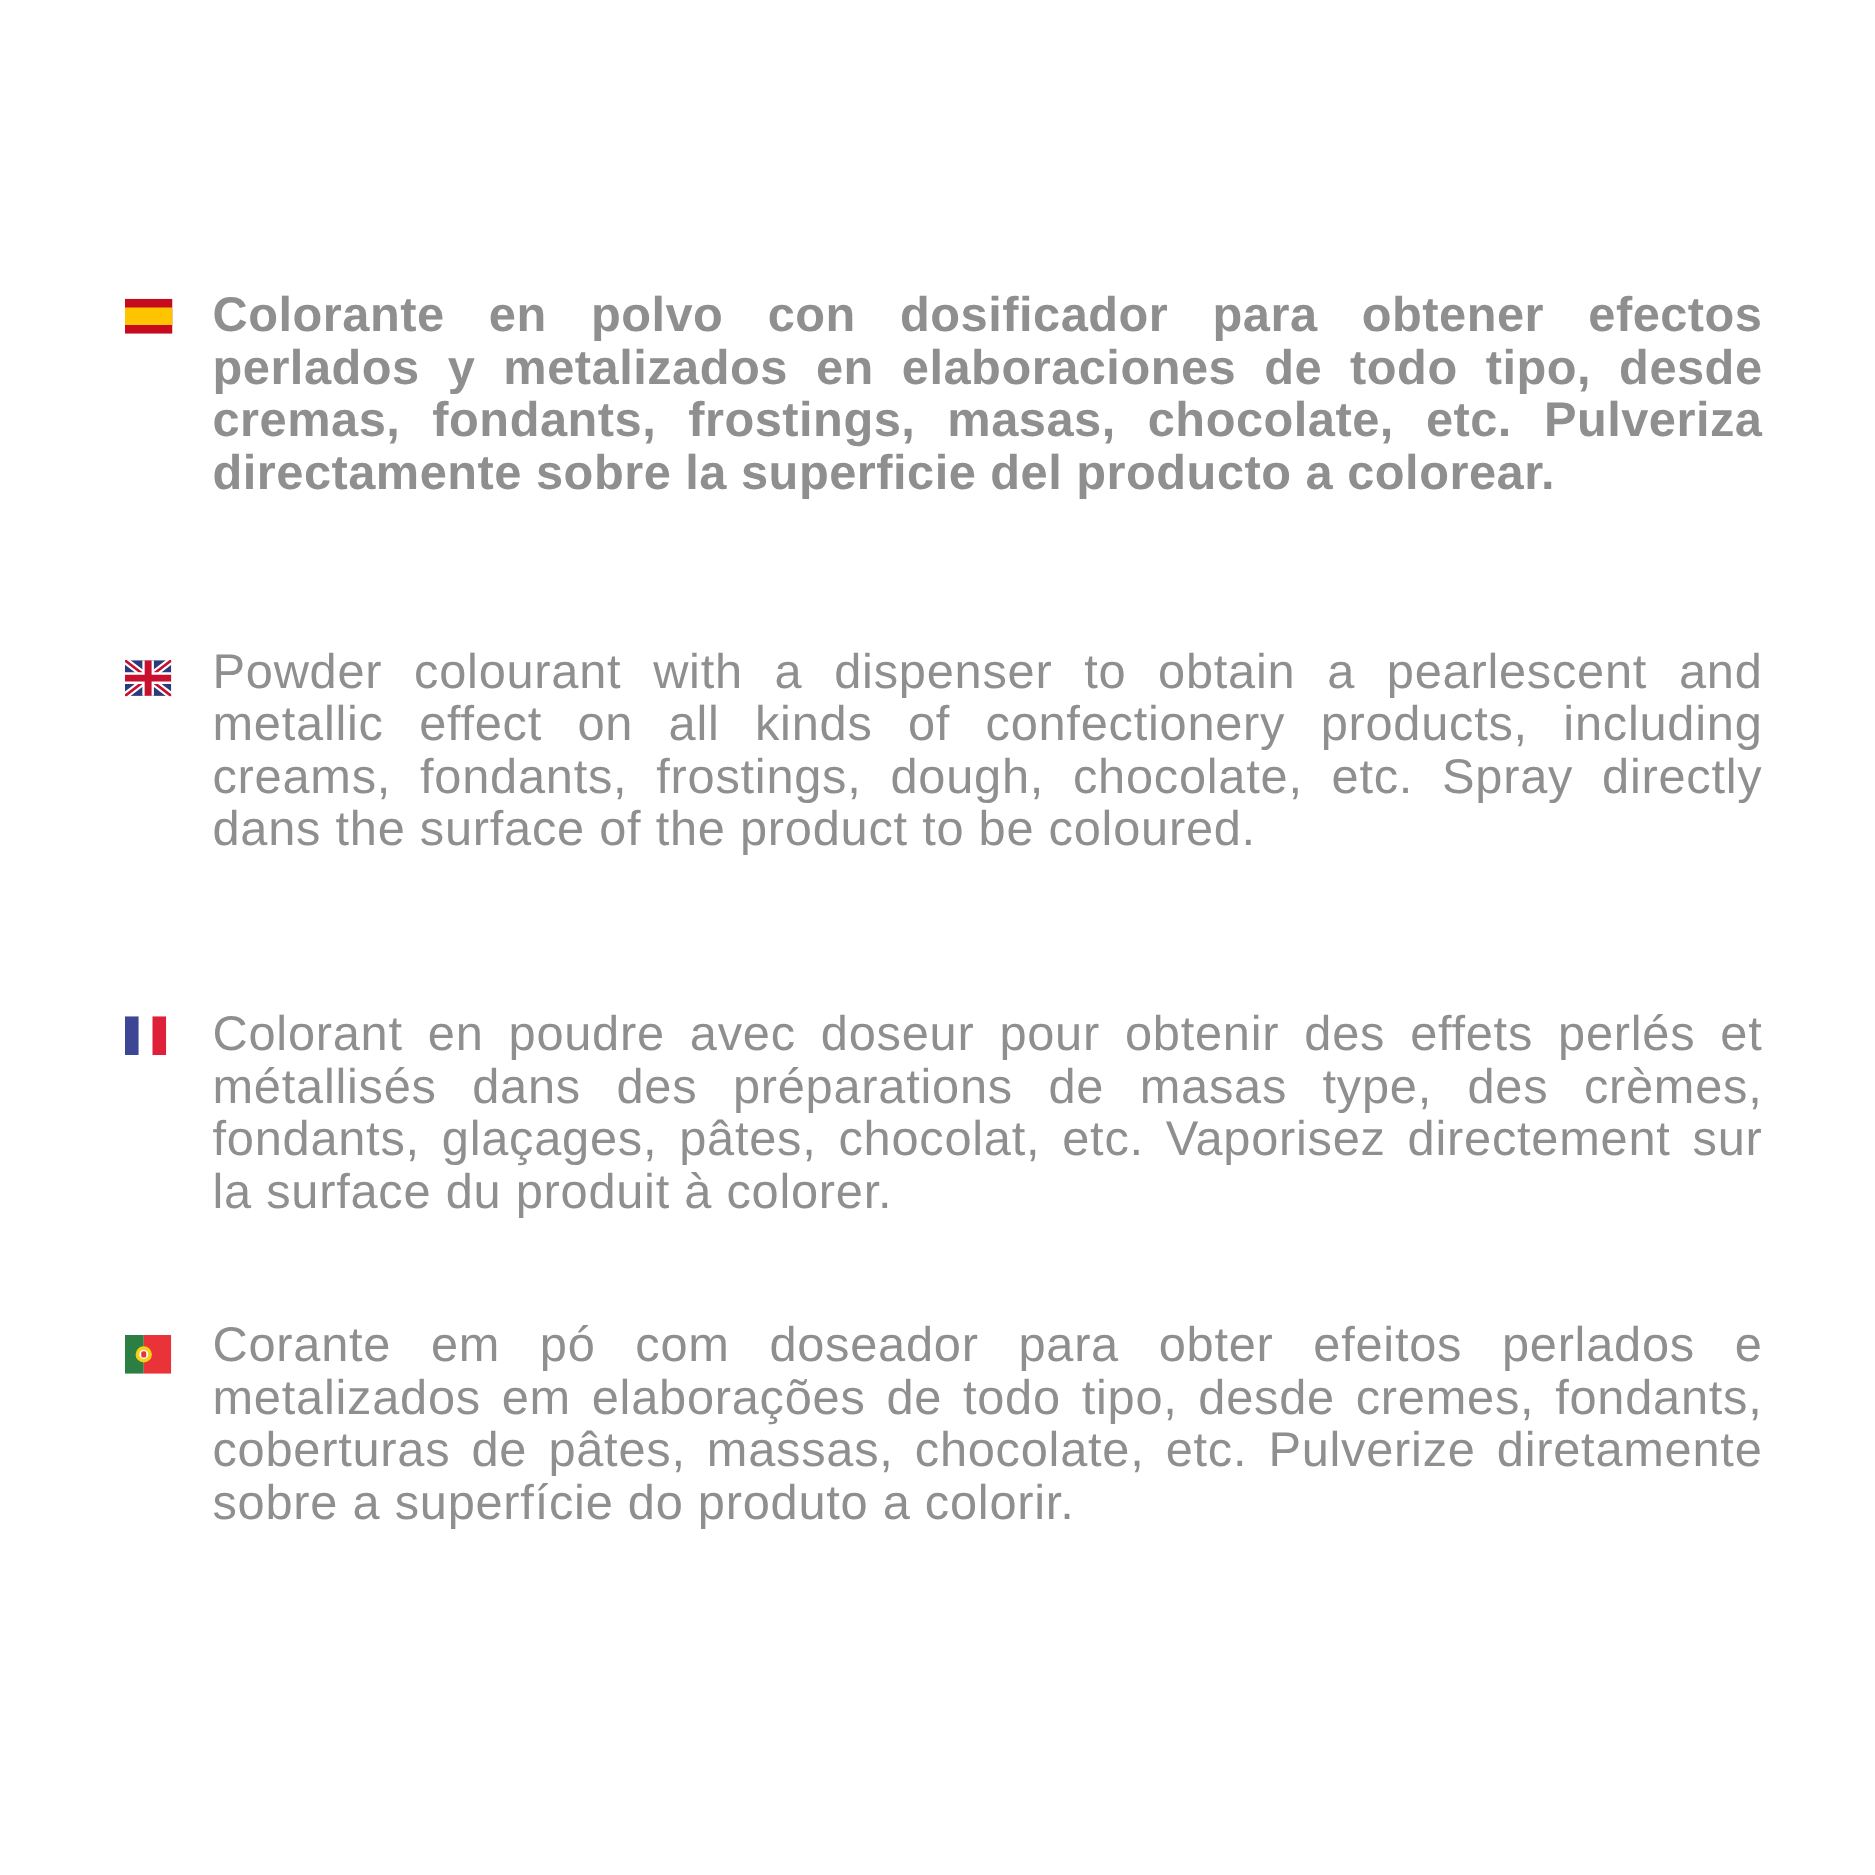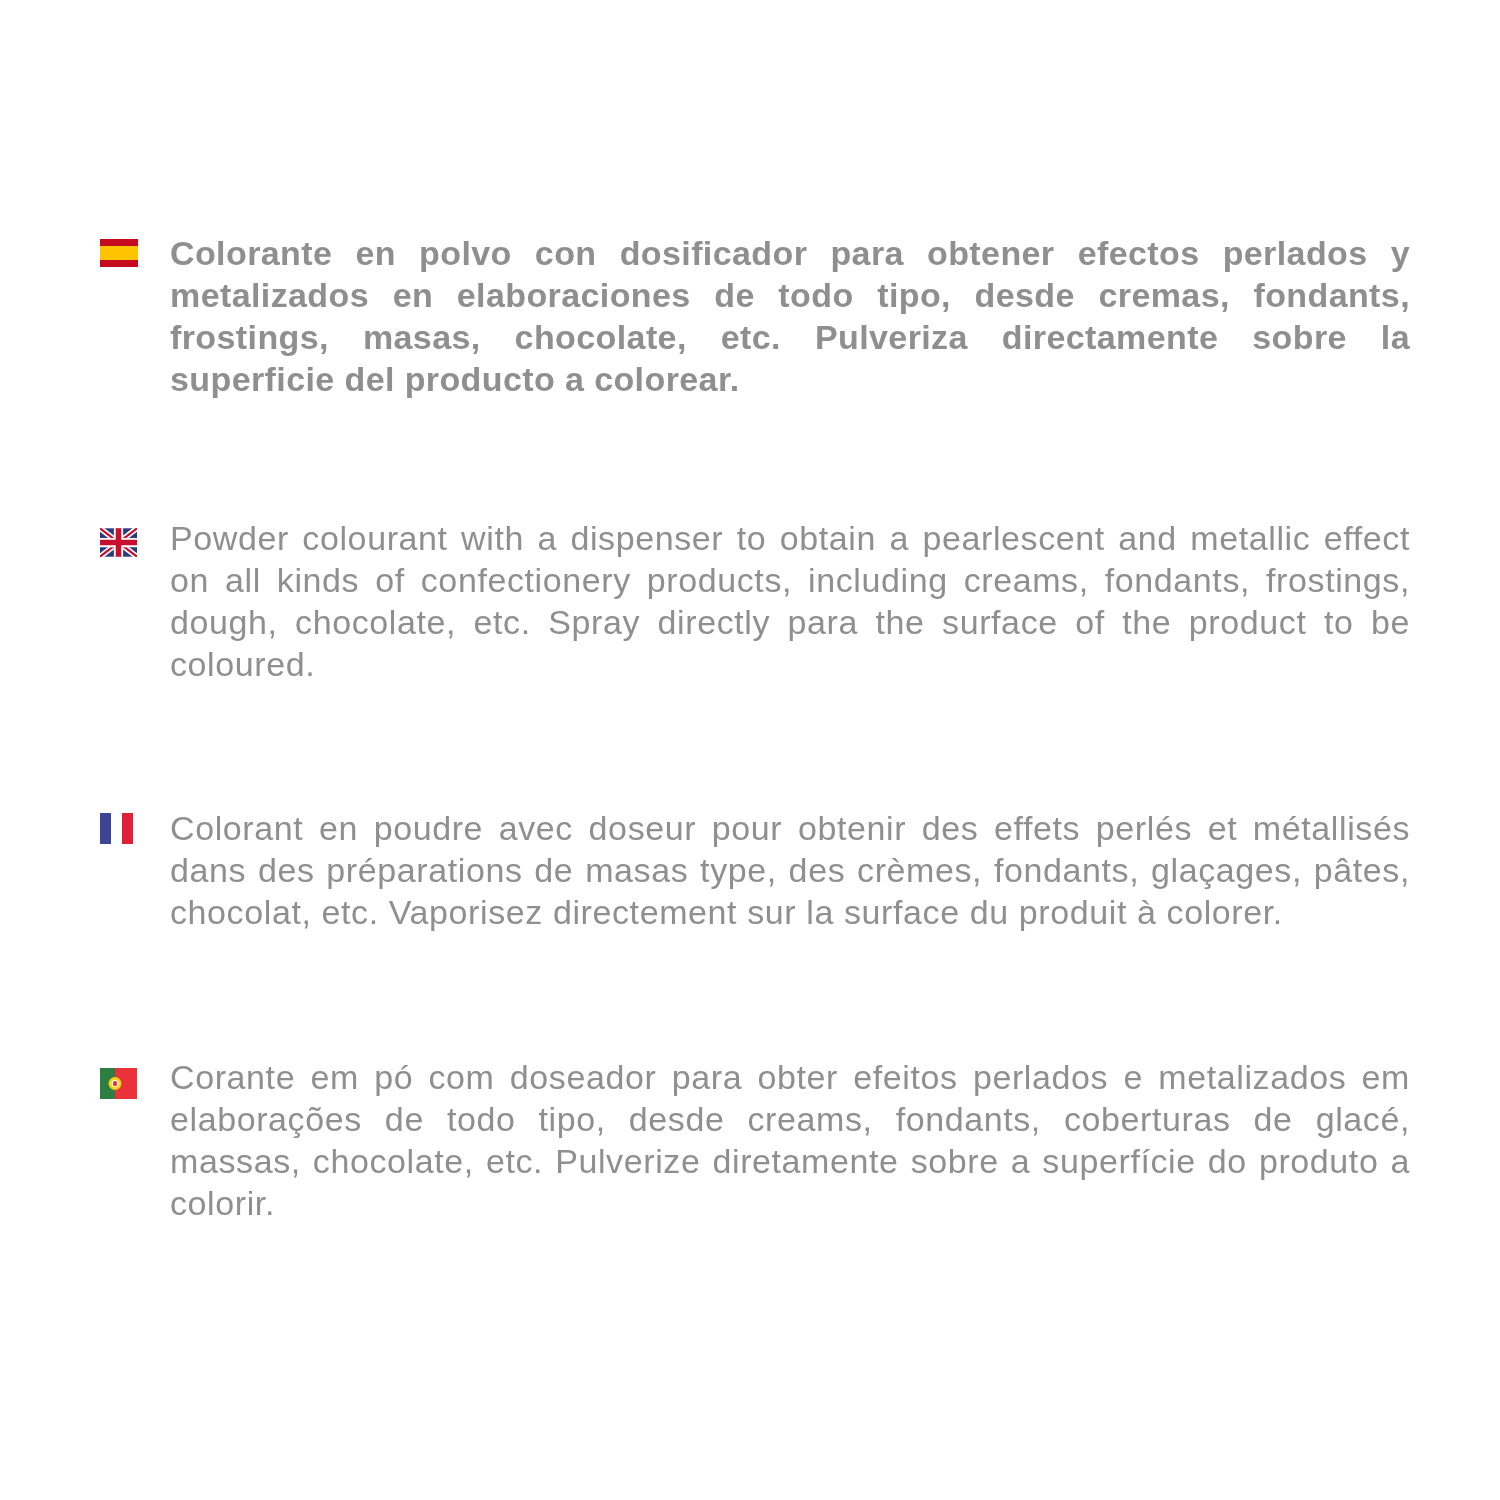--- a/index.html
+++ b/index.html
@@ -24,21 +24,21 @@
     position: absolute;
     left: 100px;
     display: block;
     line-height: 0;
   }
   .desc {
     position: absolute;
     left: 170px;
     width: 1240px;
     margin: 0;
-    font-size: 34px;
+    font-size: 39px;
     line-height: 42px;
     letter-spacing: 0.6px;
     color: #8F8F8F;
     text-align: justify;
     text-justify: inter-word;
   }
   .desc.bold {
     font-weight: 700;
     letter-spacing: 0.4px;
   }
@@ -61,21 +61,21 @@
   <div class="section" style="top:517px;">
     <span class="flag" style="top:11px;">
       <svg width="37" height="29" viewBox="0 0 60 46" xmlns="http://www.w3.org/2000/svg">
         <rect x="0" y="0" width="60" height="46" fill="#2B3A7B"></rect>
         <path d="M0,0 L60,46 M60,0 L0,46" stroke="#FFFFFF" stroke-width="9" fill="none"></path>
         <path d="M0,0 L60,46 M60,0 L0,46" stroke-width="3.5" fill="none" stroke="#C8102E"></path>
         <path d="M30,0 V46 M0,23 H60" stroke="#FFFFFF" stroke-width="15" fill="none"></path>
         <path d="M30,0 V46 M0,23 H60" stroke-width="9" fill="none" stroke="#C8102E"></path>
       </svg>
     </span>
-    <p class="desc">Powder colourant with a dispenser to obtain a pearlescent and metallic effect on all kinds of confectionery products, including creams, fondants, frostings, dough, chocolate, etc. Spray directly para the surface of the product to be coloured.</p>
+    <p class="desc">Powder colourant with a dispenser to obtain a pearlescent and metallic effect on all kinds of confectionery products, including creams, fondants, frostings, dough, chocolate, etc. Spray directly dans the surface of the product to be coloured.</p>
   </div>
 
   <div class="section" style="top:807px;">
     <span class="flag" style="top:6px;">
       <svg width="33" height="31" viewBox="0 0 33 31" xmlns="http://www.w3.org/2000/svg">
         <rect x="0" y="0" width="11" height="31" fill="#3D4694"></rect>
         <rect x="11" y="0" width="11" height="31" fill="#FFFFFF"></rect>
         <rect x="22" y="0" width="11" height="31" fill="#DE2039"></rect>
       </svg>
     </span>
@@ -85,16 +85,16 @@
   <div class="section" style="top:1056px;">
     <span class="flag" style="top:12px;">
       <svg width="37" height="31" viewBox="0 0 37 31" xmlns="http://www.w3.org/2000/svg">
         <rect x="0" y="0" width="15" height="31" fill="#2D7E43"></rect>
         <rect x="15" y="0" width="22" height="31" fill="#E93339"></rect>
         <circle cx="15" cy="15.5" r="6.5" fill="#F7D117"></circle>
         <circle cx="15" cy="15.5" r="3.6" fill="#FFFFFF"></circle>
         <rect x="13" y="13" width="4" height="5" rx="1.5" fill="#E93339"></rect>
       </svg>
     </span>
-    <p class="desc">Corante em pó com doseador para obter efeitos perlados e metalizados em elaborações de todo tipo, desde creams, fondants, coberturas de glacé, massas, chocolate, etc. Pulverize diretamente sobre a superfície do produto a colorir.</p>
+    <p class="desc">Corante em pó com doseador para obter efeitos perlados e metalizados em elaborações de todo tipo, desde cremes, fondants, coberturas de pâtes, massas, chocolate, etc. Pulverize diretamente sobre a superfície do produto a colorir.</p>
   </div>
 
 </div>
 
 </body></html>

